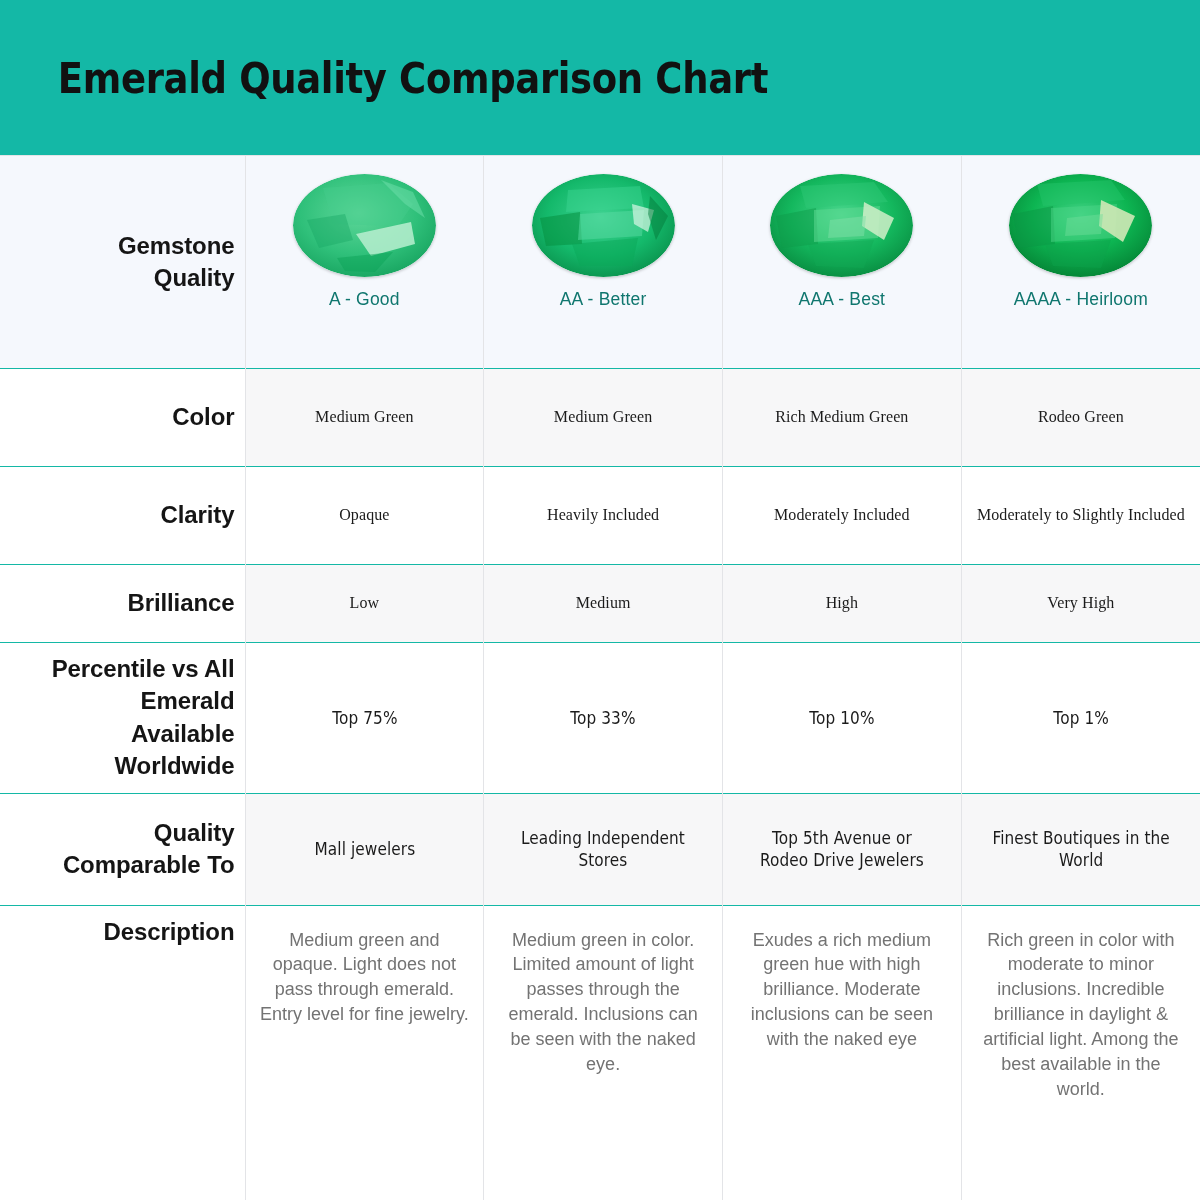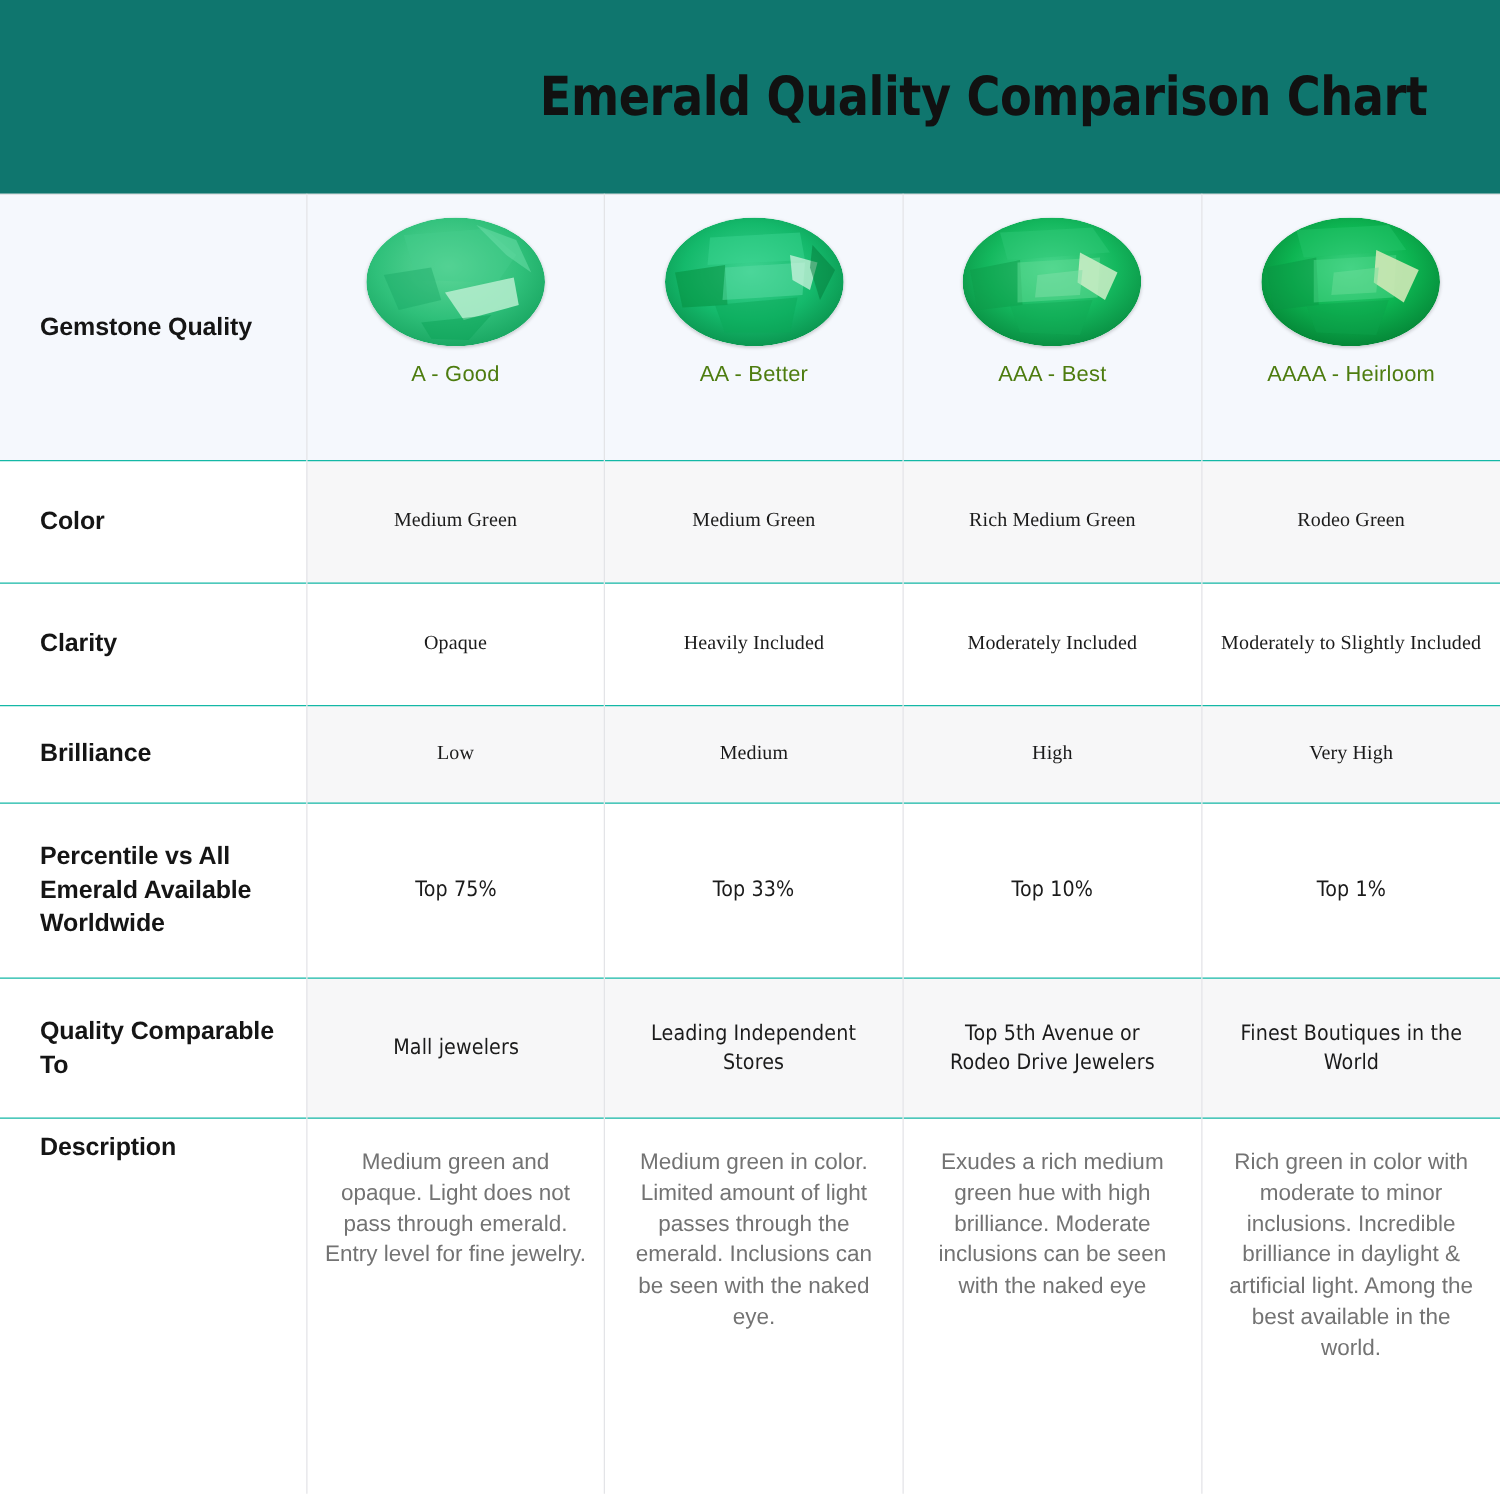--- a/index.html
+++ b/index.html
@@ -18,22 +18,22 @@
     height: 1200px;
     position: relative;
     background: #ffffff;
   }
 
   
   .title-bar {
     height: 155px;
     display: flex;
     align-items: center;
-    justify-content: flex-end;
-    background: #0f766e;
+    justify-content: flex-start;
+    background: #14b8a6;
   }
   .title {
     font-family: "DejaVu Sans", sans-serif;
     font-size: 43px;
     font-weight: 700;
     letter-spacing: -0.4px;
     color: #111111;
     text-align: center;
     transform: scaleX(0.86);
   }
@@ -52,24 +52,24 @@
     border-right: 1px solid #e3e4e7;
     vertical-align: middle;
     text-align: center;
     padding: 10px 14px;
   }
   td.last { border-right: none; }
   tr.first-row td { border-top: 1px solid #e3e4e7; }
 
   
   td.label {
-    text-align: left;
+    text-align: right;
     padding-left: 32px;
     padding-right: 10px;
-    font-size: 20px;
+    font-size: 24px;
     font-weight: 700;
     letter-spacing: -0.1px;
     line-height: 1.35;
     color: #151515;
     background: #ffffff;
   }
 
   
   tr.head td { background: #f5f8fd; border-top: 1px solid #e3e4e7; }
   tr.head td.label { background: #f5f8fd; }
@@ -78,21 +78,21 @@
     height: 192px;
     display: flex;
     flex-direction: column;
     align-items: center;
     justify-content: flex-start;
     gap: 12px;
     padding-top: 8px;
   }
   .gem-label {
     font-size: 17.5px;
-    color: #4d7c0f;
+    color: #0f766e;
     letter-spacing: 0.2px;
   }
 
   
   .gem {
     width: 143px;
     height: 103px;
     border-radius: 50%;
     position: relative;
     overflow: hidden;

